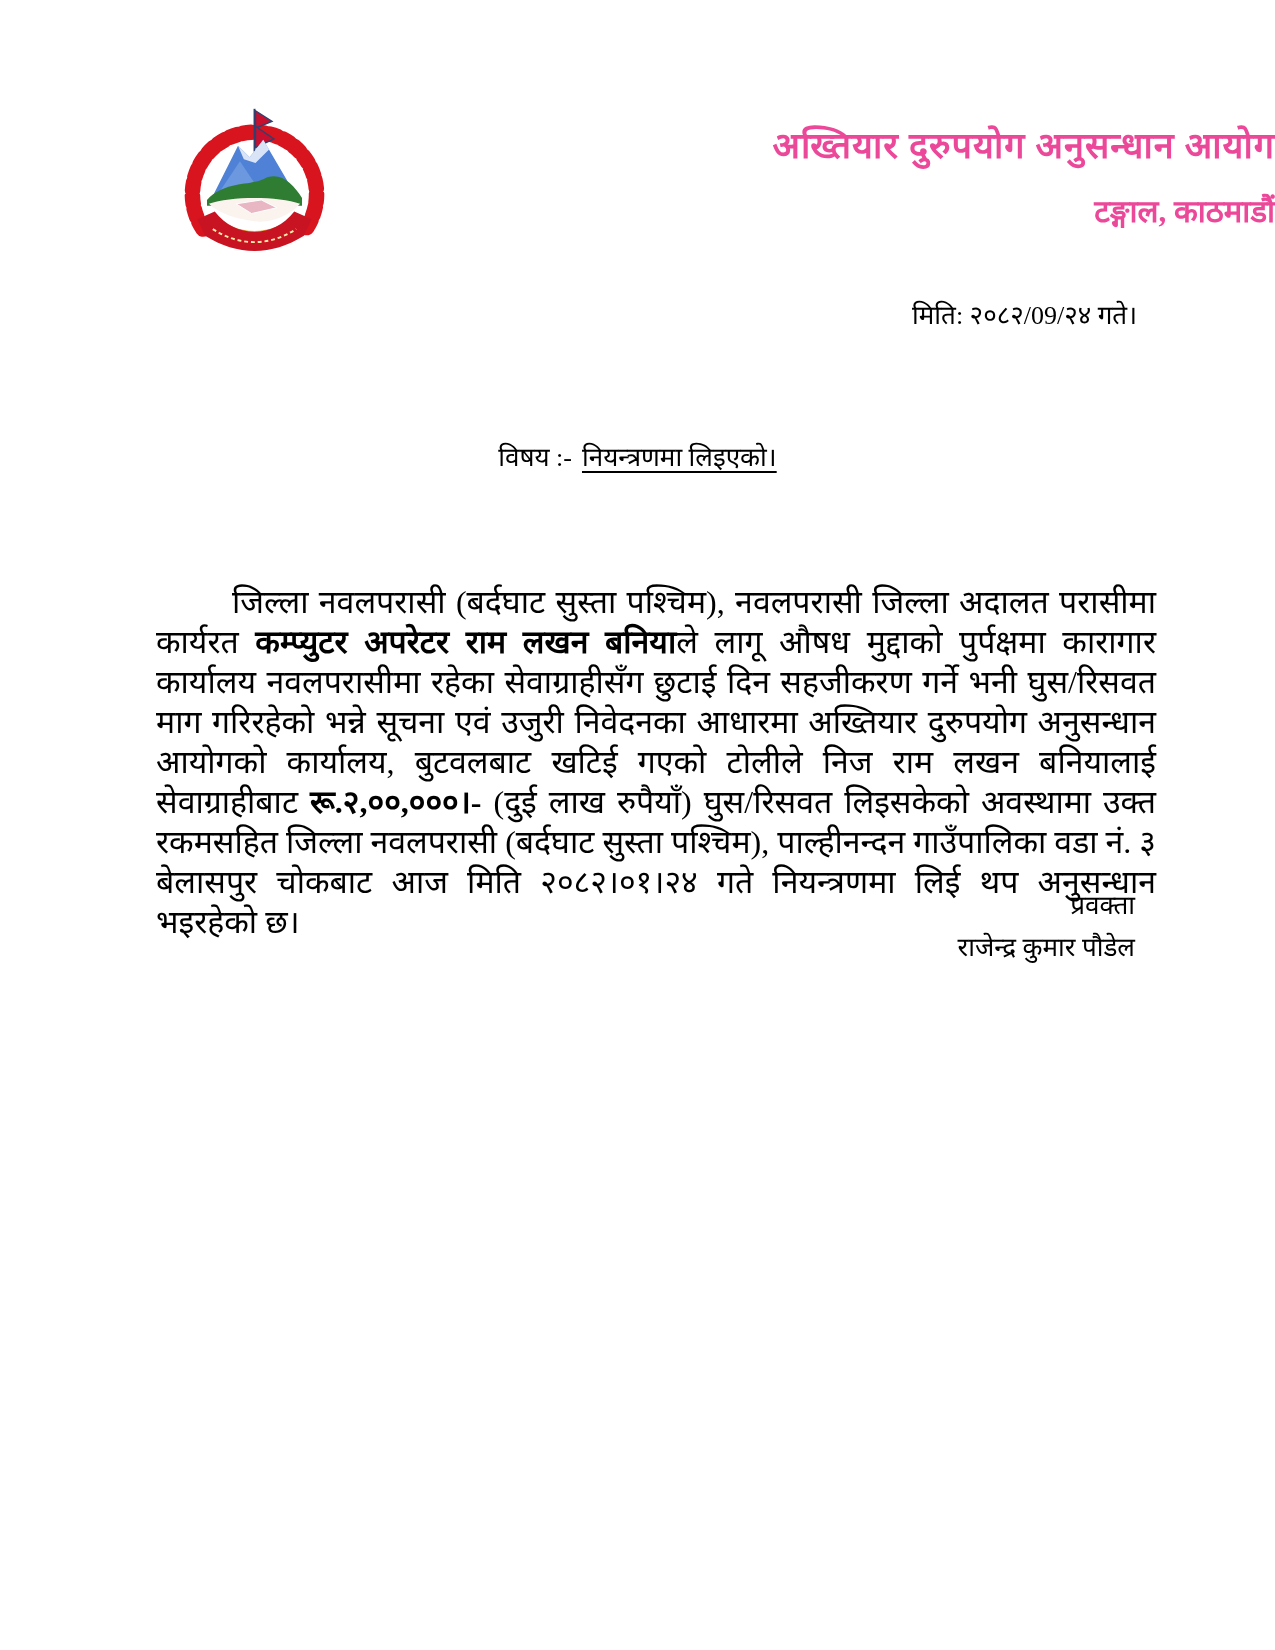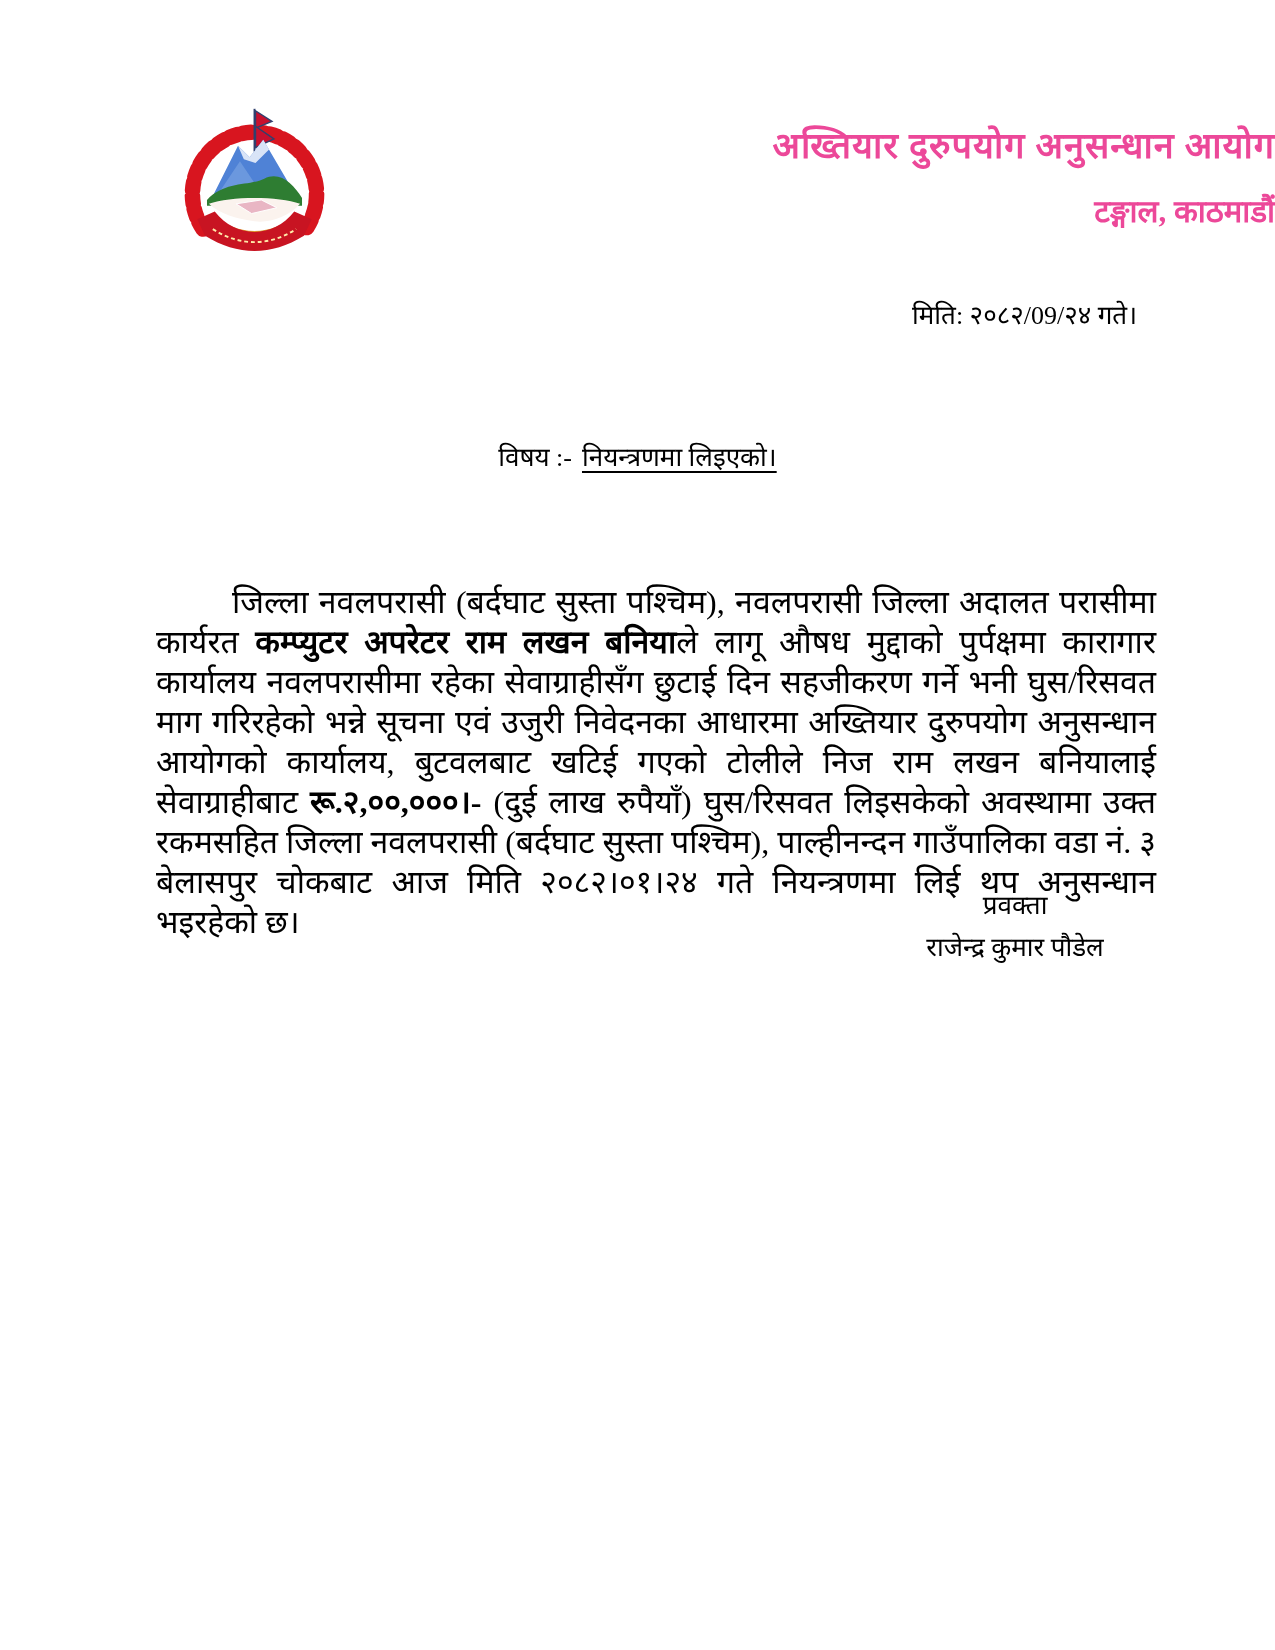--- a/index.html
+++ b/index.html
@@ -69,21 +69,21 @@
     line-height: 40px;
     text-align: justify;
     text-indent: 76px;
   }
   .body-par b { font-weight: bold; }
   .signature {
     position: absolute;
     right: 140px;
     top: 885px;
     width: 240px;
-    text-align: center;
+    text-align: right;
     font-size: 26px;
     line-height: 42px;
   }
 </style>
 </head>
 <body>
 
 <div class="page">
 
   <div class="logo">

